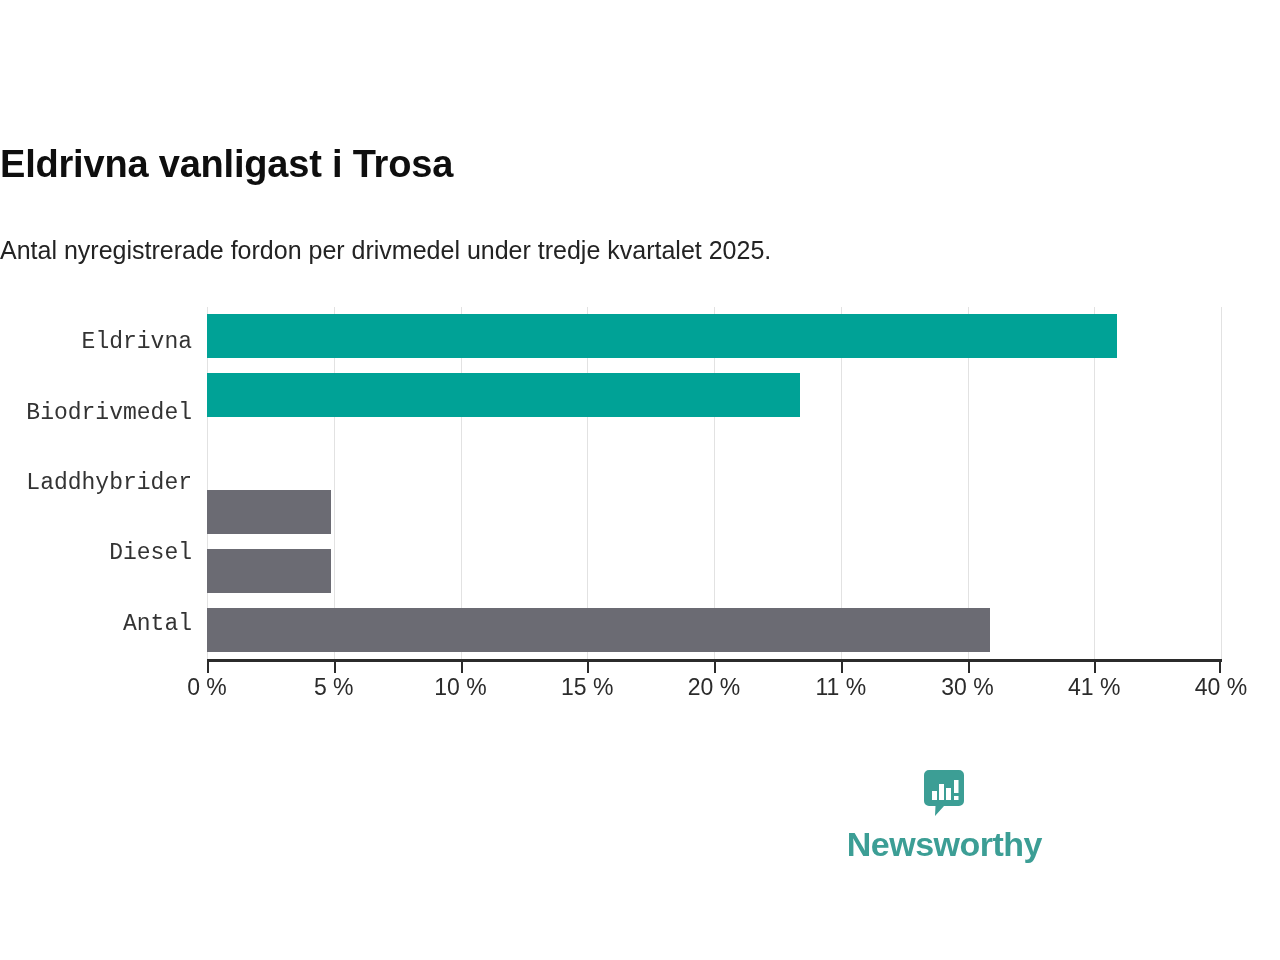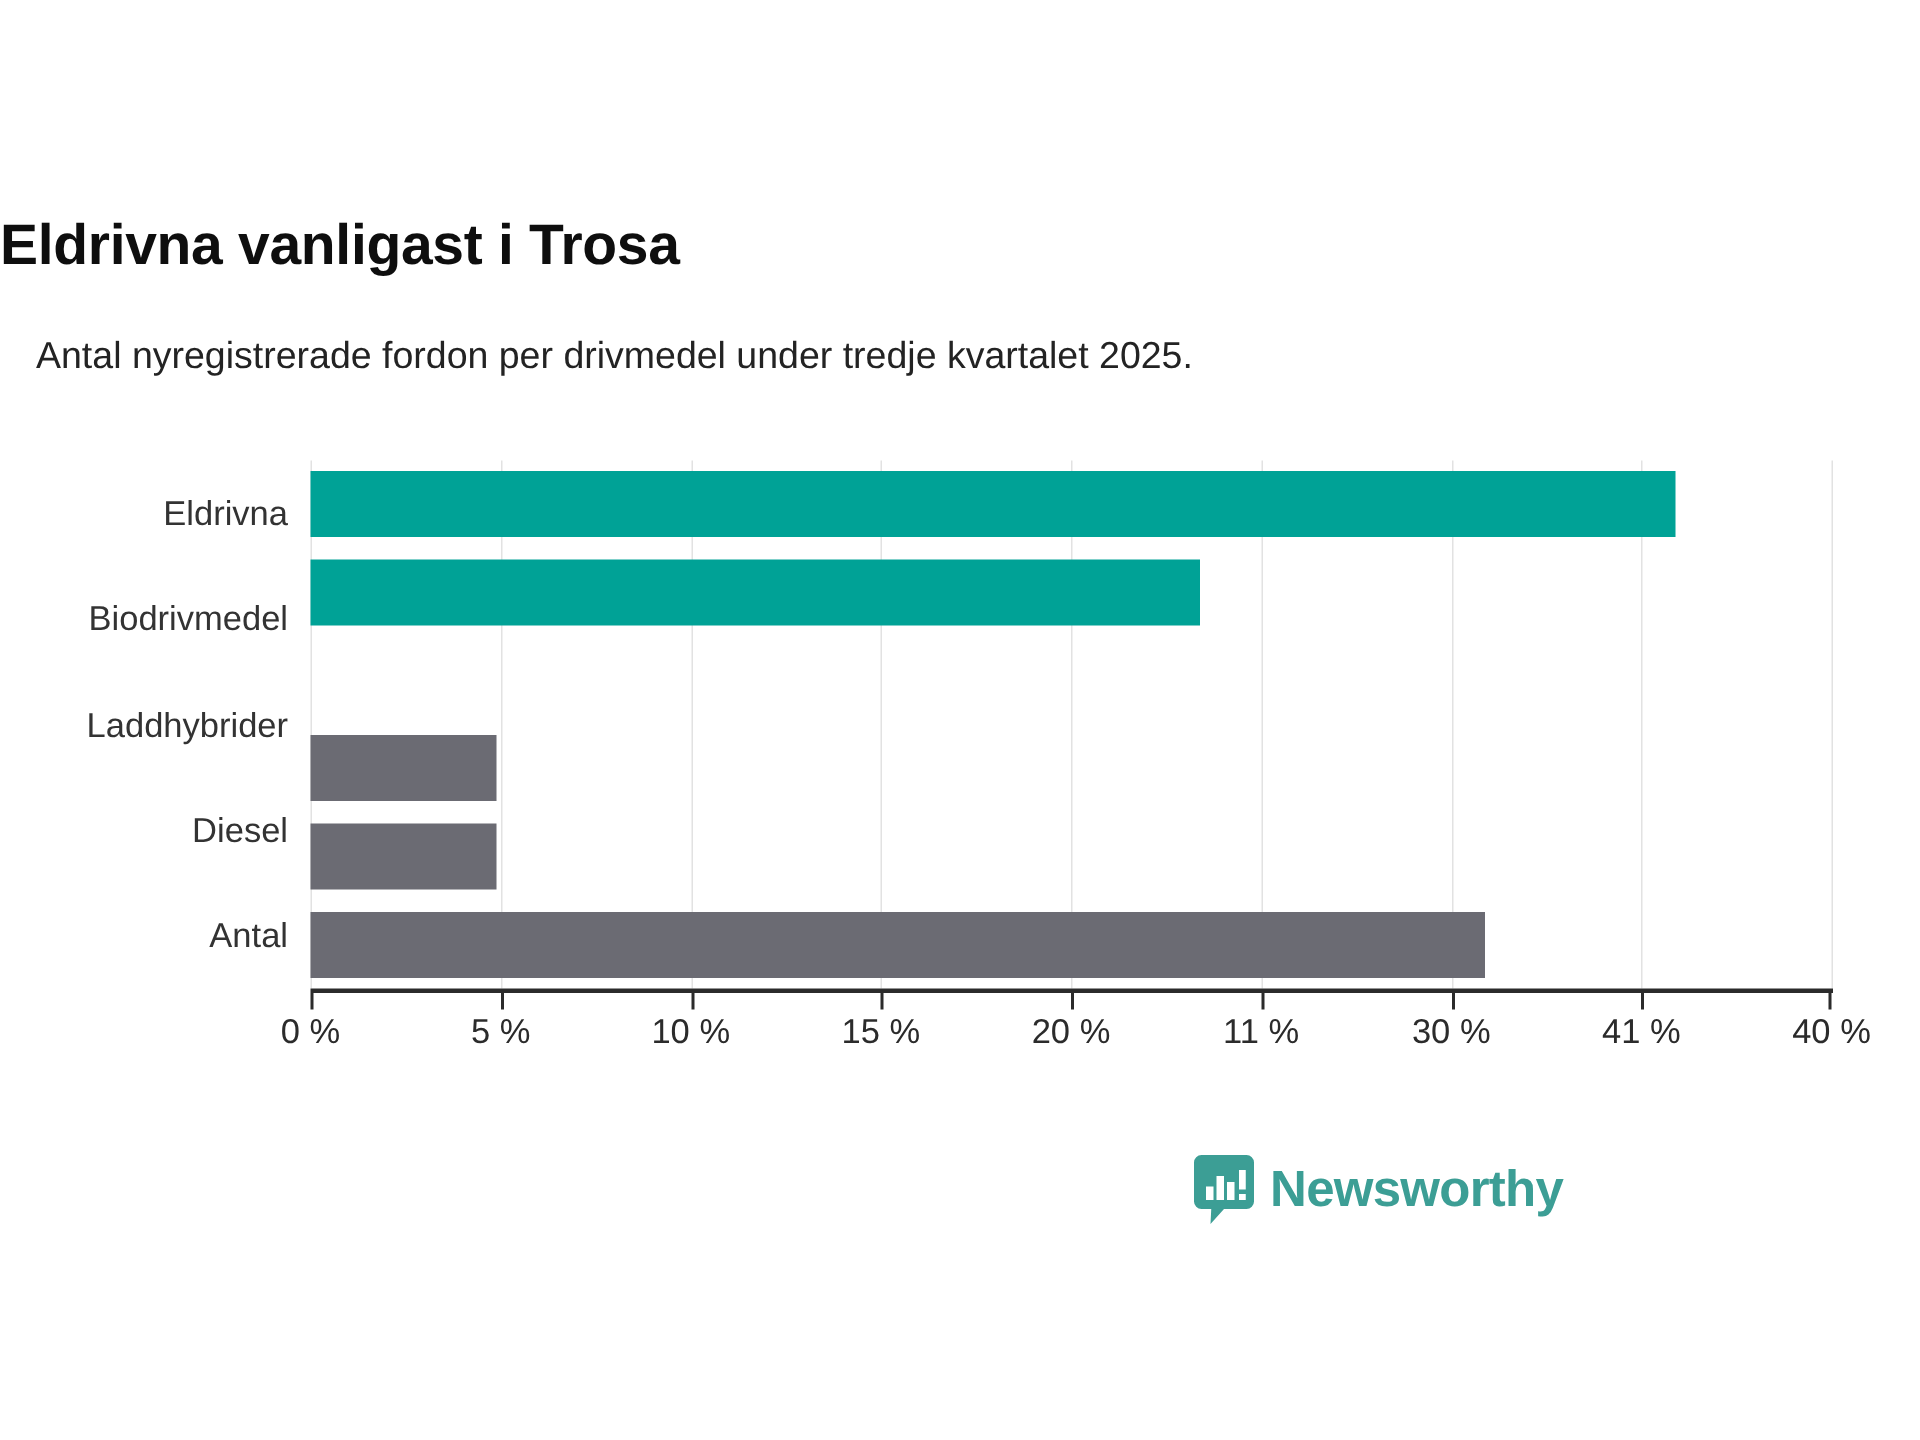--- a/index.html
+++ b/index.html
@@ -31,27 +31,26 @@
     font-size: 38px;
     font-weight: bold;
     letter-spacing: -0.2px;
     color: #0e0e0e;
     line-height: 1.1;
     white-space: nowrap;
   }
   .chart-subtitle {
     position: absolute;
     left: 0px;
-    top: 223px;
+    top: 236px;
     font-size: 25px;
     font-weight: 400;
     color: #232323;
     line-height: 1.15;
     white-space: nowrap;
-    padding-left: 24px;
   }
 
   
   .plot-wrap {
     position: absolute;
     left: 0px;
     top: 300px;
     width: 1280px;
     height: 420px;
   }
@@ -67,20 +66,21 @@
   }
   .y-label {
     flex: 1 1 0;
     display: flex;
     align-items: center;
     justify-content: flex-end;
     font-size: 23px;
     color: #333333;
     padding-right: 0px;
     white-space: nowrap;
+    font-family: Liberation Mono, monospace;
   }
 
   .plot-area {
     position: absolute;
     left: 207px;
     top: 7px;
     width: 1014px;
     height: 352px;
     background: #ffffff;
   }
@@ -159,20 +159,21 @@
   }
 
   
   .logo {
     position: absolute;
     right: 6px;
     top: 770px;
     display: flex;
     align-items: center;
     gap: 11px;
+    flex-direction: column;
   }
   .logo-mark {
     width: 40px;
     height: 46px;
     position: relative;
   }
   .logo-text {
     font-size: 34px;
     font-weight: bold;
     letter-spacing: -0.5px;

